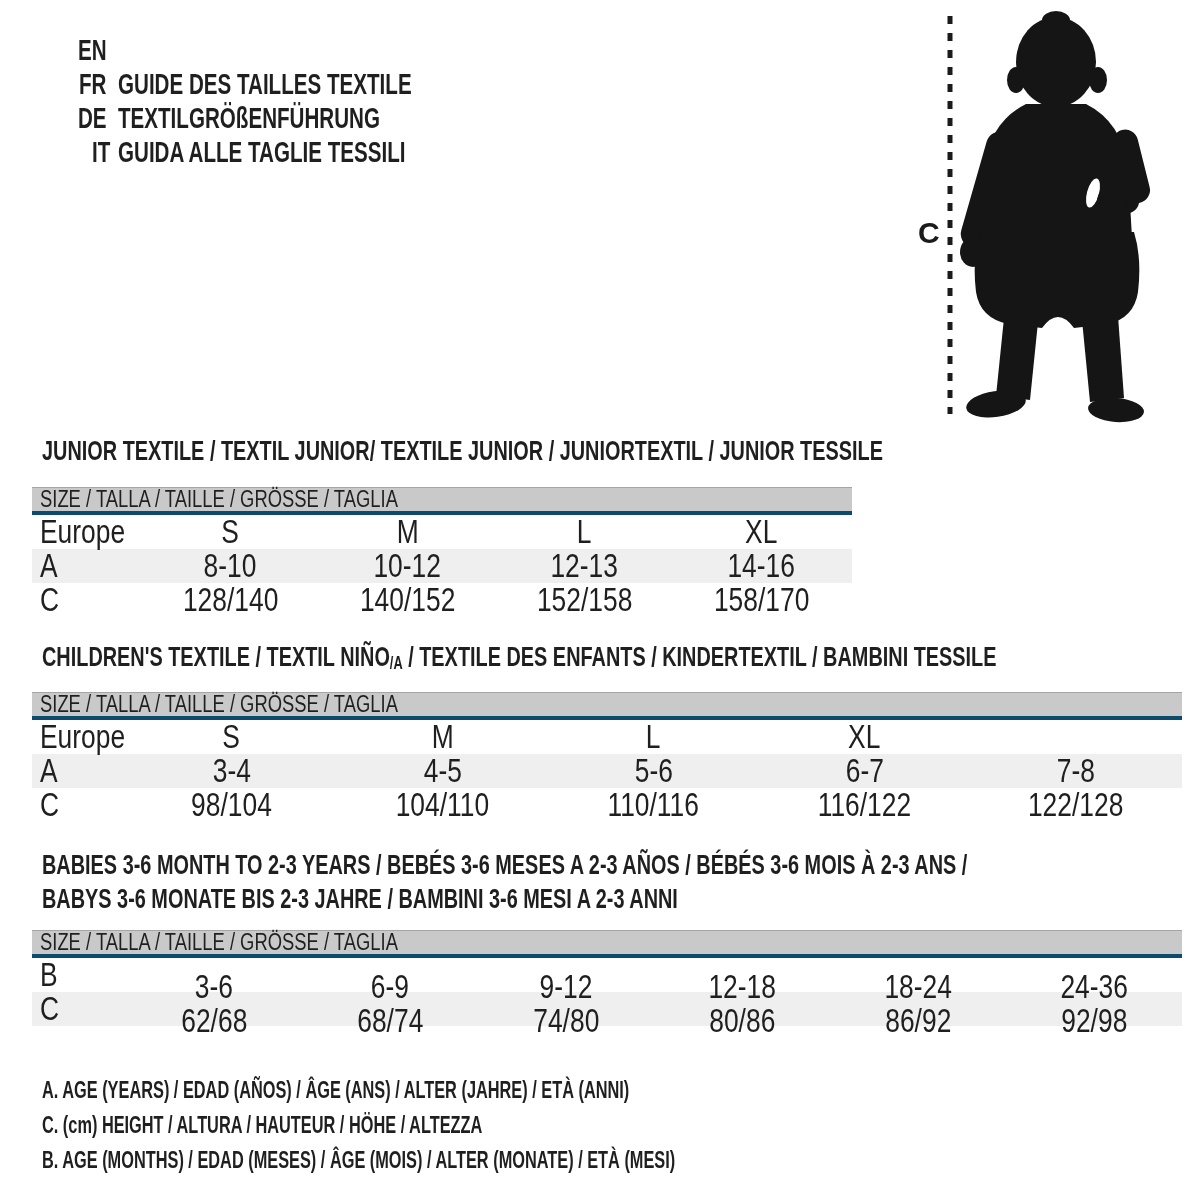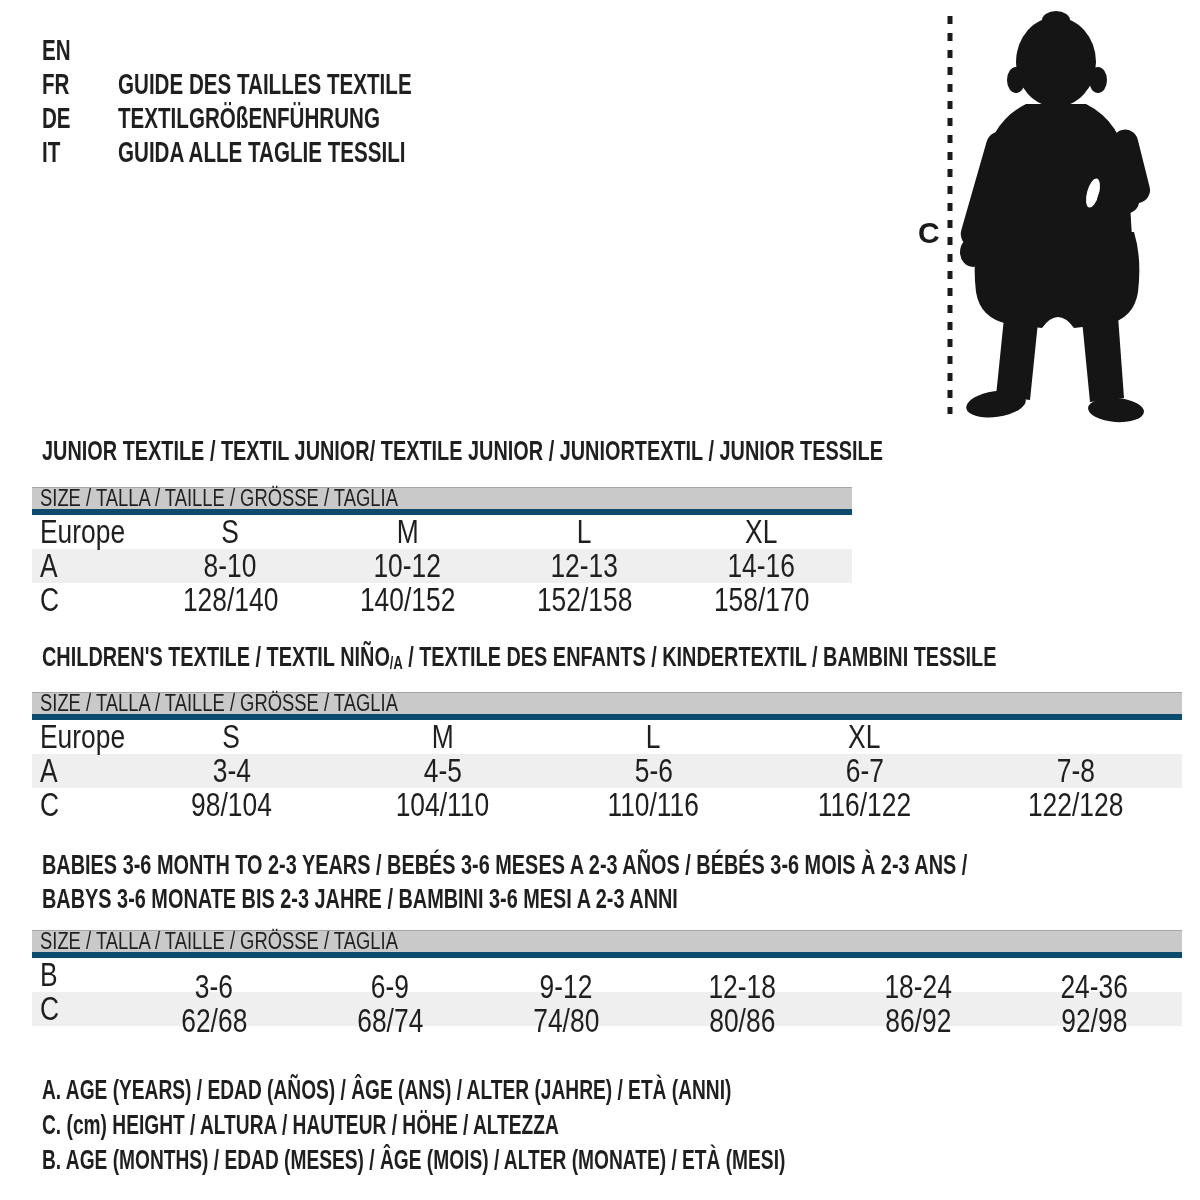--- a/index.html
+++ b/index.html
@@ -8,58 +8,58 @@
     font-family:"Liberation Sans", sans-serif;color:#1f1f1f;
     --cnd:0.80;
   }
   
   .cx,.cxc{display:inline-block;white-space:nowrap;transform:scaleX(var(--cnd));}
   .cx{transform-origin:0 50%;}
   .cxc{transform-origin:50% 50%;}
 
   
   .header{position:absolute;left:42px;top:33px;--cnd:0.71;}
-  .lang-row{display:flex;align-items:center;height:34px;font-weight:bold;font-size:29px;}
+  .lang-row{display:flex;align-items:center;height:34px;font-weight:bold;font-size:29px;text-align:right;}
   .lang-code{width:76px;flex:0 0 76px;}
 
   
   .figure{position:absolute;left:880px;top:0;}
 
   
   .section{position:absolute;left:32px;}
   .sec-titles{margin-left:10px;--cnd:0.71;}
   .title-line{height:34px;line-height:34px;font-weight:bold;font-size:28px;}
   .title-line .sub{font-size:18px;position:relative;top:3px;}
   .size-table{background:#fff;}
   .sec-junior{top:434px;}
   .sec-children{top:640px;}
   .sec-babies{top:848px;}
   .sec-junior  .size-table{width:820px;margin-top:19px;}
   .sec-children .size-table{width:1150px;margin-top:18px;}
   .sec-babies  .size-table{width:1150px;margin-top:14px;}
 
   .size-band{
     box-sizing:border-box;height:28px;background:#c9c9c9;
-    border-top:1px solid #a5a5a5;border-bottom:6px solid #0c4a6e;
+    border-top:1px solid #a5a5a5;border-bottom:4px solid #0c4a6e;
     display:flex;align-items:center;padding-left:8px;font-size:23px;--cnd:0.80;
   }
   .t-row{display:flex;align-items:center;height:34px;font-size:33px;--cnd:0.80;}
   .t-row.shaded{background:#efefef;}
   .t-label{box-sizing:border-box;padding-left:8px;}
   .sec-junior  .t-label{width:110px;flex:0 0 110px;}
   .sec-children .t-label{width:94px;flex:0 0 94px;}
   .sec-babies  .t-label{width:94px;flex:0 0 94px;}
   .t-cell{text-align:center;}
   .sec-junior  .t-cell{width:177px;flex:0 0 177px;}
   .sec-children .t-cell{width:211px;flex:0 0 211px;}
   .sec-babies  .t-cell{width:176px;flex:0 0 176px;margin-top:23px;}
 
   
   .legend{position:absolute;left:42px;top:1073px;--cnd:0.71;}
-  .legend-line{height:35px;line-height:35px;font-weight:bold;font-size:27px;}
+  .legend-line{height:35px;line-height:35px;font-weight:bold;font-size:23px;}
 </style>
 </head>
 <body>
 
 <div class="page">
 
   <div class="header" id="hdr">
   <div class="lang-row">
     <span class="lang-code"><span class="cx">EN</span></span>
   </div>

